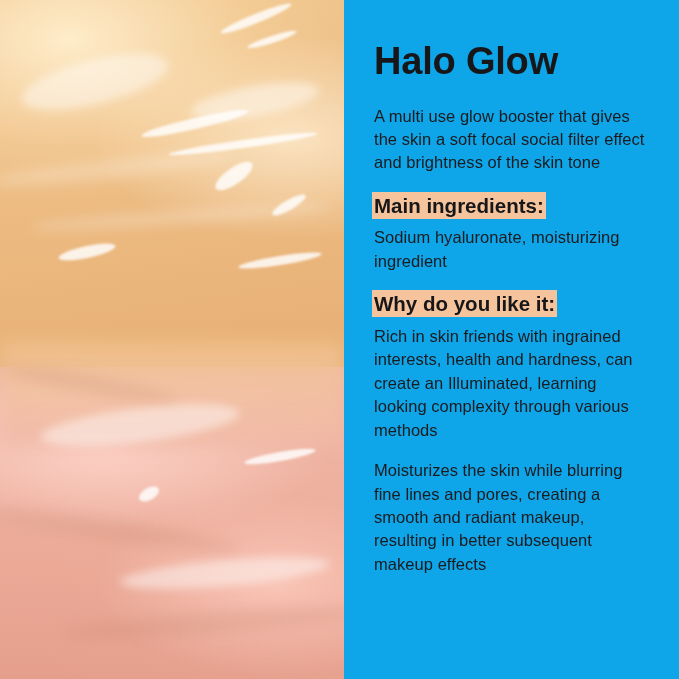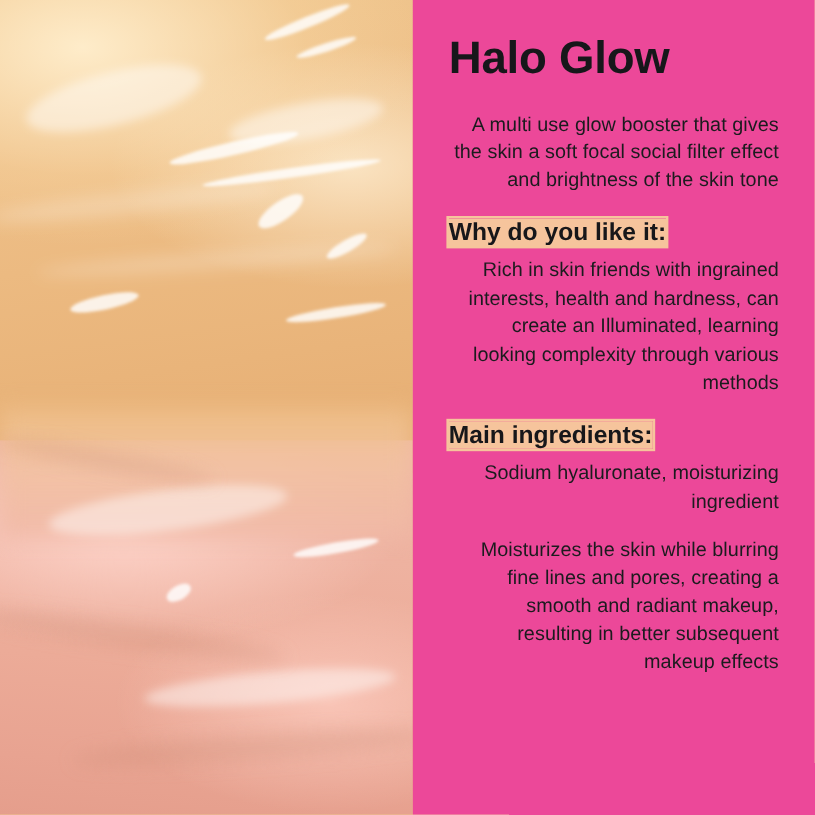--- a/index.html
+++ b/index.html
@@ -76,23 +76,23 @@
     position: absolute;
     background: rgba(200,135,110,0.25);
     border-radius: 50%;
     filter: blur(7px);
   }
 
   
   .text-panel {
     flex: 1 1 auto;
     position: relative;
-    padding: 20px 30px 0 30px;
+    padding: 32px 30px 0 30px;
     box-sizing: border-box;
-    background: #ec4899;
+    background: #0ea5e9;
   }
   .title {
     font-size: 38px;
     line-height: 1.12;
     font-weight: bold;
     color: #17171a;
     letter-spacing: -0.2px;
     margin: 8px 0 22px 0;
   }
   .section { margin-bottom: 17px; }
@@ -105,21 +105,20 @@
     box-shadow: 0 0 0 2px #f6c49c;
     line-height: 1.35;
   }
   .sec-head-wrap { margin-bottom: 7px; }
   .sec-body {
     font-size: 16.5px;
     line-height: 1.42;
     color: #1b1b1e;
     margin: 0;
     letter-spacing: 0.05px;
-    text-align: right;
   }
 </style>
 </head>
 <body>
 
 <div class="page">
 
   <div class="swatch-panel">
     <div class="swatch-gold"></div>
     <div class="swatch-pink"></div>
@@ -151,29 +150,29 @@
     <h1 class="title">
       <span>Halo Glow</span><br>
     </h1>
 
     <div class="section">
       <p class="sec-body">A multi use glow booster that gives the skin a soft focal social filter effect and brightness of the skin tone</p>
     </div>
 
     <div class="section">
       <div class="sec-head-wrap">
-        <span class="sec-head">Why do you like it:</span>
+        <span class="sec-head">Main ingredients:</span>
       </div>
-      <p class="sec-body">Rich in skin friends with ingrained interests, health and hardness, can create an Illuminated, learning looking complexity through various methods</p>
+      <p class="sec-body">Sodium hyaluronate, moisturizing ingredient</p>
     </div>
 
     <div class="section">
       <div class="sec-head-wrap">
-        <span class="sec-head">Main ingredients:</span>
+        <span class="sec-head">Why do you like it:</span>
       </div>
-      <p class="sec-body">Sodium hyaluronate, moisturizing ingredient</p>
+      <p class="sec-body">Rich in skin friends with ingrained interests, health and hardness, can create an Illuminated, learning looking complexity through various methods</p>
     </div>
 
     <div class="section">
       <p class="sec-body">Moisturizes the skin while blurring fine lines and pores, creating a smooth and radiant makeup, resulting in better subsequent makeup effects</p>
     </div>
   </div>
 </div>
 
 </body></html>

